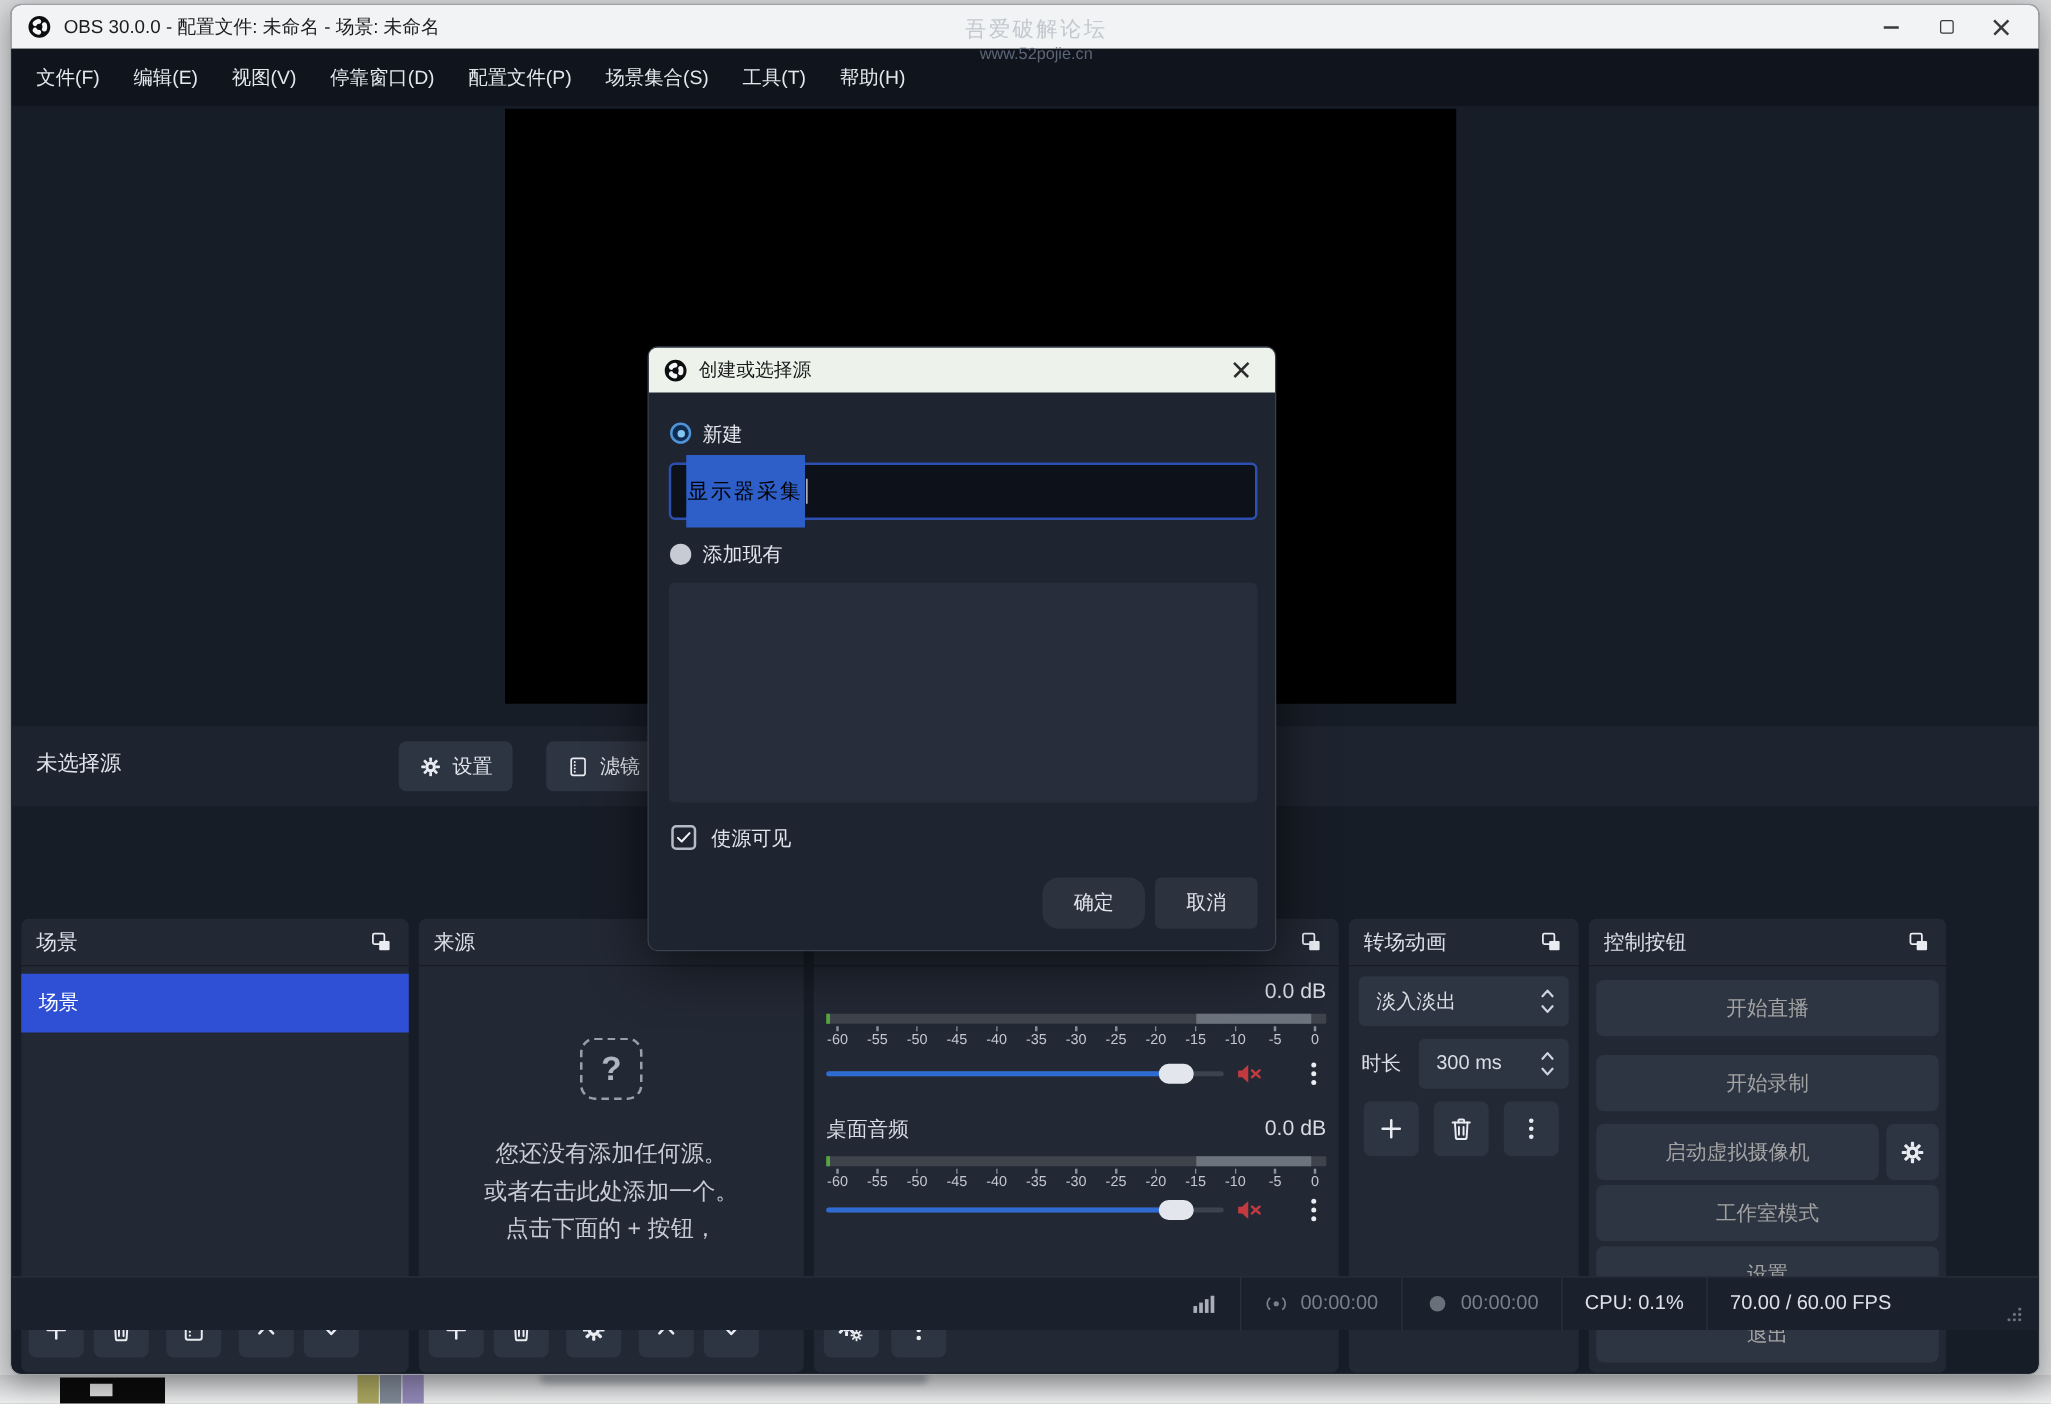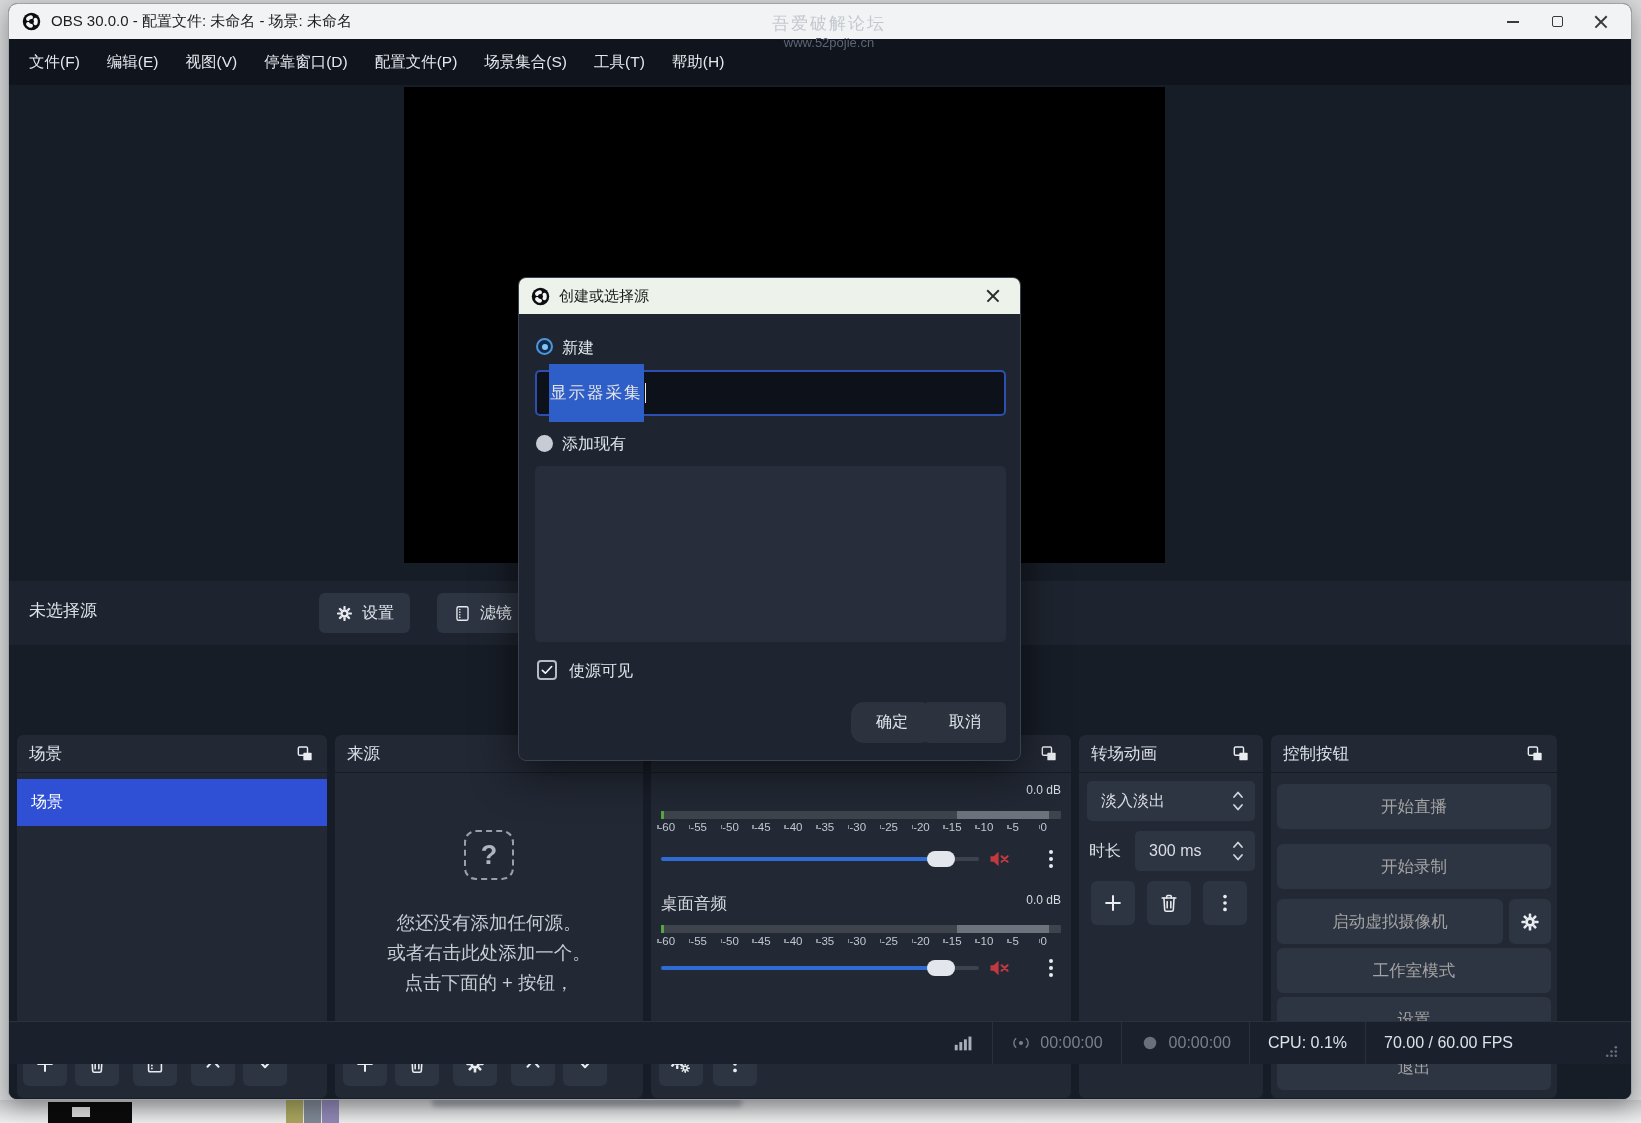--- a/index.html
+++ b/index.html
@@ -52,26 +52,26 @@
   #scene-item{position:absolute;left:0;top:44px;width:100%;height:47px;background:#2f50d5;
               display:flex;align-items:center;padding:0 14px;color:#fff;font-size:16px;}
 
   #src-empty{position:absolute;left:0;top:95px;width:100%;text-align:center;color:#c7ccd5;}
   #q-icon{width:50px;height:50px;border:2.5px dashed #99a0ac;border-radius:12px;margin:0 auto 28px auto;
           display:flex;align-items:center;justify-content:center;font-size:27px;font-weight:bold;color:#aeb5c0;}
   #src-empty .l{font-size:18.5px;line-height:30px;}
 
   
   .ch-name{position:absolute;left:10px;color:#d7dbe2;font-size:16.5px;}
-  .ch-db{position:absolute;right:10px;color:#d7dbe2;font-size:12px;}
+  .ch-db{position:absolute;right:10px;color:#d7dbe2;font-size:17px;}
   .meter{position:absolute;left:10px;width:400px;height:8px;background:#3e434c;border-radius:1px;}
   .meter .seg{position:absolute;left:74%;top:0;width:23%;height:100%;background:#6c737c;}
   .meter .gr{position:absolute;left:0;top:0;width:3px;height:100%;background:#57a63d;}
   .scale{position:absolute;left:6px;width:408px;display:flex;justify-content:space-between;}
-  .scale .cell{display:flex;flex-direction:row;align-items:center;width:26px;}
+  .scale .cell{display:flex;flex-direction:column;align-items:center;width:26px;}
   .scale .tick{width:1.5px;height:4px;background:#8a909a;margin-bottom:1px;}
   .scale em{font-style:normal;font-size:11.5px;color:#c2c7d0;}
   .vol-row{position:absolute;left:10px;width:400px;height:24px;}
   .vol-track{position:absolute;left:0;top:10px;width:318px;height:4px;background:#3c434e;border-radius:2px;}
   .vol-fill{position:absolute;left:0;top:0;height:100%;background:#2e6bd3;border-radius:2px;}
   .vol-handle{position:absolute;top:-6px;width:28px;height:16px;background:#e3e7ed;border-radius:8px;}
   .mute{position:absolute;left:326px;top:0;width:24px;height:24px;}
   .kebab{position:absolute;left:378px;top:0;width:24px;height:24px;}
 
   
@@ -102,21 +102,21 @@
   #dlg-h .logo{margin-right:9px;}
   #dlg-h .spacer{flex:1;}
   #dlg-close .x-glyph::before,#dlg-close .x-glyph::after{background:#2c2c2e;height:1.6px;}
   .radio{position:absolute;left:17px;width:17px;height:17px;border-radius:50%;}
   .radio.on{background:#0f2c4e;border:2px solid #4f94d8;}
   .radio.on::after{content:"";position:absolute;left:3.5px;top:3.5px;width:6px;height:6px;border-radius:50%;background:#85c3f3;}
   .radio.off{background:#c7ccd4;}
   .rlabel{position:absolute;left:43px;color:#e2e6ec;font-size:16px;}
   #dlg-input{position:absolute;left:16px;top:92px;width:471px;height:46px;background:#0d1119;
              border:2px solid #2c4fb0;border-radius:5px;display:flex;align-items:center;padding:0 12px;}
-  #dlg-input .selected{background:#2e5ec8;color:#e5e5e5;font-size:16.5px;padding:18px 1px;letter-spacing:2px;}
+  #dlg-input .selected{background:#2e5ec8;color:#000000;font-size:16.5px;padding:18px 1px;letter-spacing:2px;}
   #dlg-input .caret{display:inline-block;width:1.5px;height:20px;background:#e8e8e8;margin-left:1px;}
   #dlg-list{position:absolute;left:16px;top:188px;width:471px;height:176px;background:#272d3a;border-radius:5px;}
   #dlg-check{position:absolute;left:18px;top:382px;width:20px;height:20px;border:2px solid #b6bcc6;
              border-radius:4px;display:flex;align-items:center;justify-content:center;}
   #dlg-check svg{width:14px;height:14px;}
   .dlg-btn{position:absolute;top:424px;width:82px;height:41px;background:#2c323e;border-radius:5px;
            display:flex;align-items:center;justify-content:center;color:#e2e6ec;font-size:16px;}
 
   
   #bg-strip{position:absolute;left:0;top:1100px;width:1641px;height:23px;
@@ -659,21 +659,21 @@
       </div>
       <div class="radio off" style="top:157px;"></div>
       <span class="rlabel" style="top:156px;">添加现有</span>
       <div id="dlg-list"></div>
       <div id="dlg-check">
         <svg>
             <use href="#ic-check"></use>
           </svg>
       </div>
       <span class="rlabel" style="left:50px;top:383px;">使源可见</span>
-      <div class="dlg-btn" style="left:332px;border-radius:13px;">
+      <div class="dlg-btn" style="left:315px;border-radius:13px;">
           <span>确定</span>
         </div>
       <div class="dlg-btn" style="left:405px;">
           <span>取消</span>
         </div>
     </div>
 
   </div>
 </div>
 

